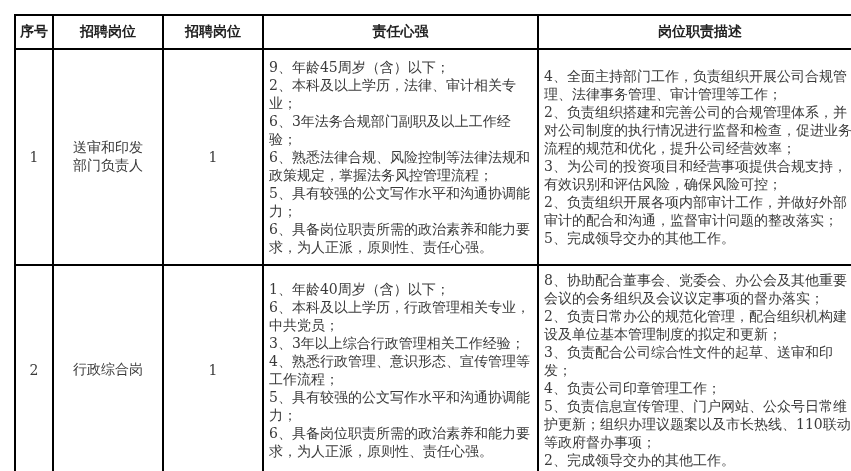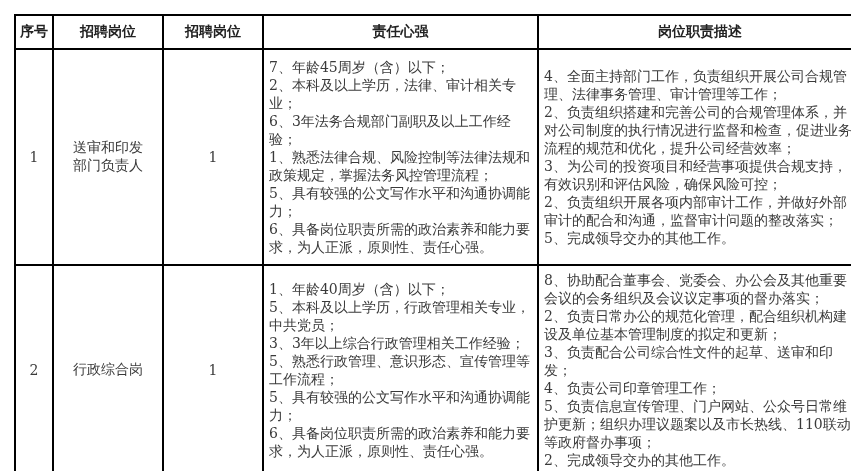--- a/index.html
+++ b/index.html
@@ -72,46 +72,46 @@
   </thead>
   <tbody>
     <tr class="row-1">
       <td class="center-cell">1</td>
       <td class="center-cell">
           <div class="line">送审和印发</div>
           <div class="line">部门负责人</div>
         </td>
       <td class="center-cell">1</td>
       <td class="text-cell">
-          <div class="line">7、年龄45周岁（含）以下；</div>
+          <div class="line">9、年龄45周岁（含）以下；</div>
           <div class="line">2、本科及以上学历，法律、审计相关专业；</div>
           <div class="line">6、3年法务合规部门副职及以上工作经验；</div>
-          <div class="line">1、熟悉法律合规、风险控制等法律法规和政策规定，掌握法务风控管理流程；</div>
+          <div class="line">6、熟悉法律合规、风险控制等法律法规和政策规定，掌握法务风控管理流程；</div>
           <div class="line">5、具有较强的公文写作水平和沟通协调能力；</div>
           <div class="line">6、具备岗位职责所需的政治素养和能力要求，为人正派，原则性、责任心强。</div>
         </td>
       <td class="text-cell">
           <div class="line">4、全面主持部门工作，负责组织开展公司合规管理、法律事务管理、审计管理等工作；</div>
           <div class="line">2、负责组织搭建和完善公司的合规管理体系，并对公司制度的执行情况进行监督和检查，促进业务流程的规范和优化，提升公司经营效率；</div>
           <div class="line">3、为公司的投资项目和经营事项提供合规支持，有效识别和评估风险，确保风险可控；</div>
           <div class="line">2、负责组织开展各项内部审计工作，并做好外部审计的配合和沟通，监督审计问题的整改落实；</div>
           <div class="line">5、完成领导交办的其他工作。</div>
         </td>
     </tr>
     <tr class="row-2">
       <td class="center-cell">2</td>
       <td class="center-cell">
           <div class="line">行政综合岗</div>
         </td>
       <td class="center-cell">1</td>
       <td class="text-cell">
           <div class="line">1、年龄40周岁（含）以下；</div>
-          <div class="line">5、本科及以上学历，行政管理相关专业，中共党员；</div>
+          <div class="line">6、本科及以上学历，行政管理相关专业，中共党员；</div>
           <div class="line">3、3年以上综合行政管理相关工作经验；</div>
-          <div class="line">5、熟悉行政管理、意识形态、宣传管理等工作流程；</div>
+          <div class="line">4、熟悉行政管理、意识形态、宣传管理等工作流程；</div>
           <div class="line">5、具有较强的公文写作水平和沟通协调能力；</div>
           <div class="line">6、具备岗位职责所需的政治素养和能力要求，为人正派，原则性、责任心强。</div>
         </td>
       <td class="text-cell">
           <div class="line">8、协助配合董事会、党委会、办公会及其他重要会议的会务组织及会议议定事项的督办落实；</div>
           <div class="line">2、负责日常办公的规范化管理，配合组织机构建设及单位基本管理制度的拟定和更新；</div>
           <div class="line">3、负责配合公司综合性文件的起草、送审和印发；</div>
           <div class="line">4、负责公司印章管理工作；</div>
           <div class="line">5、负责信息宣传管理、门户网站、公众号日常维护更新；组织办理议题案以及市长热线、110联动等政府督办事项；</div>
           <div class="line">2、完成领导交办的其他工作。</div>

